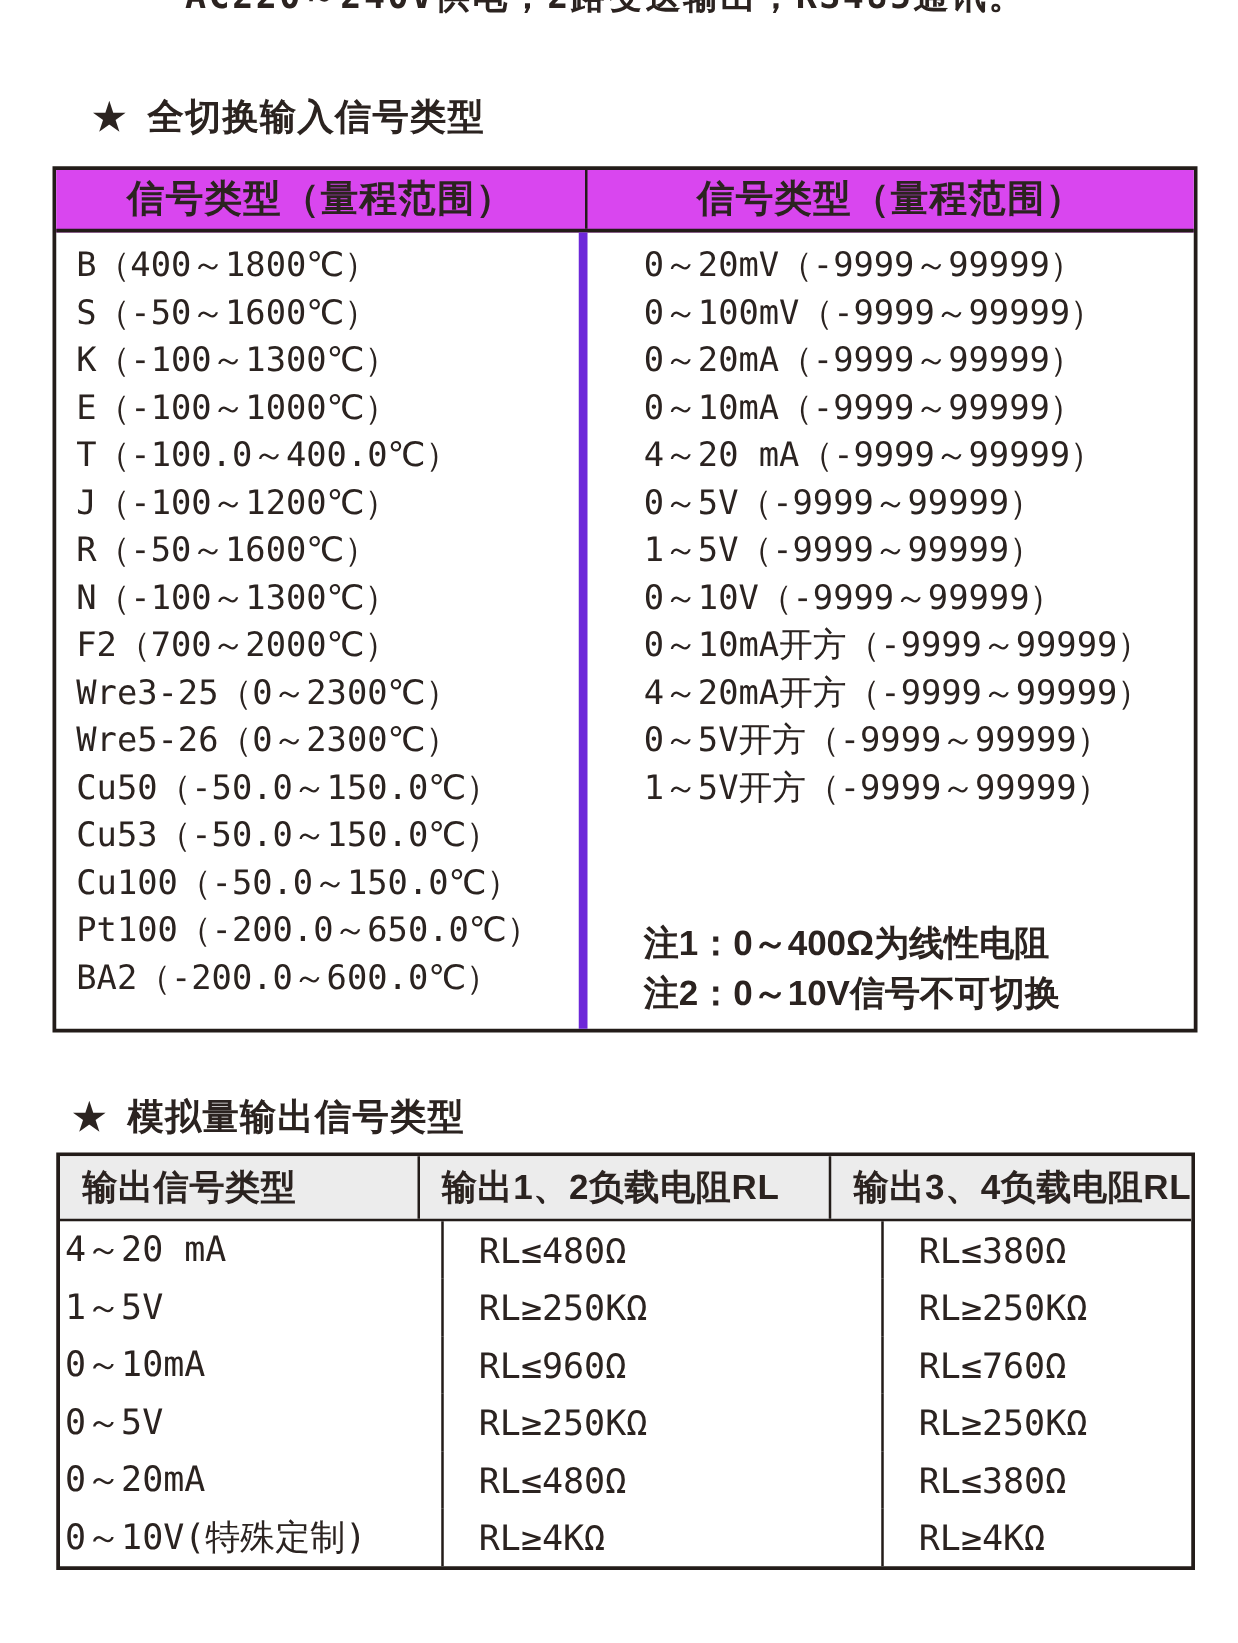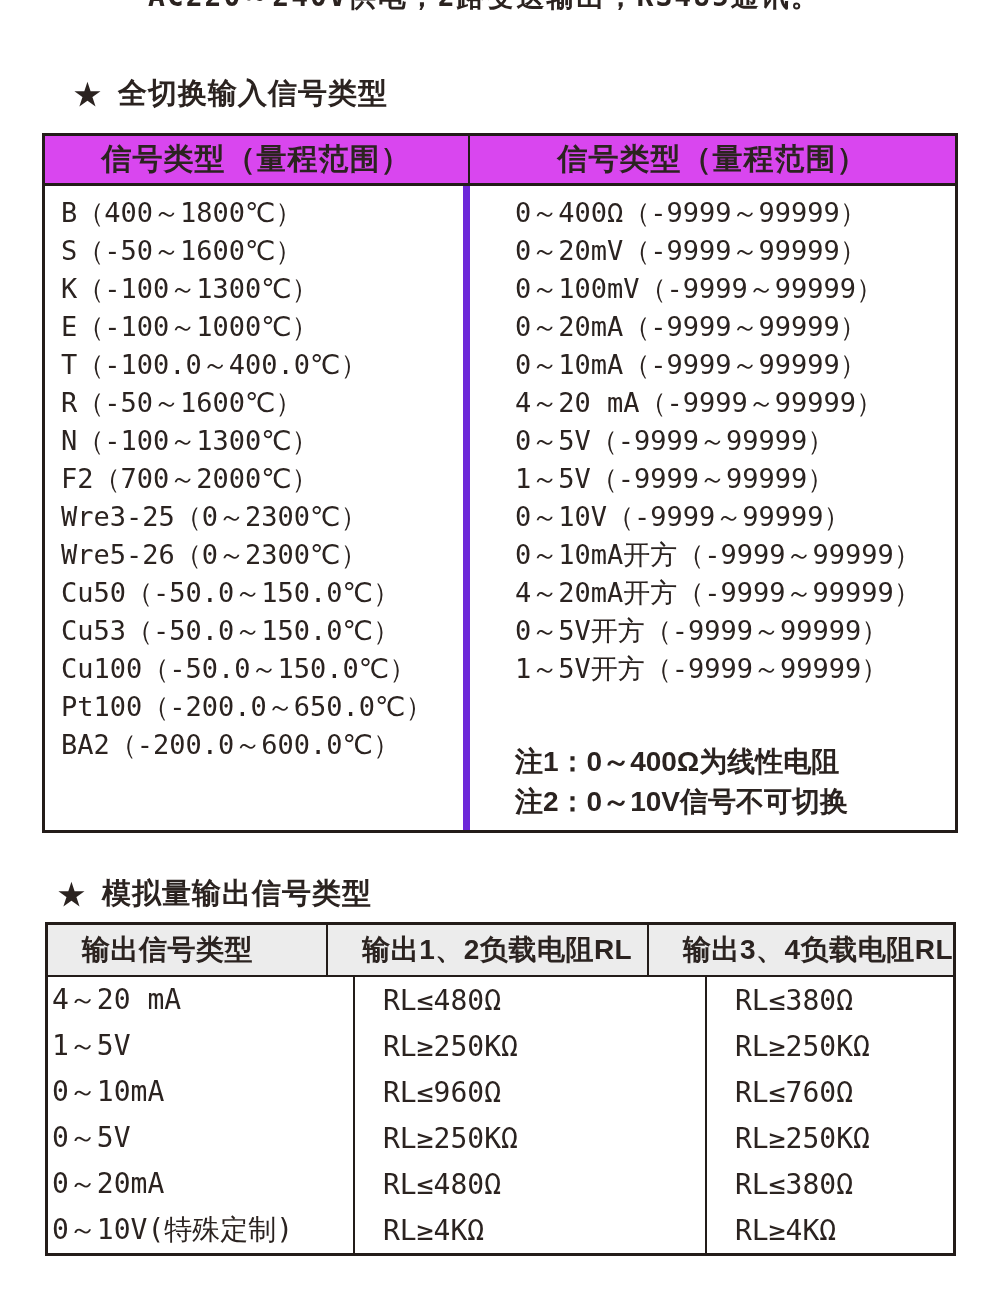--- a/index.html
+++ b/index.html
@@ -55,41 +55,41 @@
   .table1 .bcell{box-sizing:border-box;}
   .table1 .bcell.c1{
     width:425px;border-right:7px solid #6d28d9;
     padding:8px 0 8px 16px;
   }
   .table1 .bcell.c2{flex:1;padding:8px 0 8px 45px;}
   .table1 .line{
     font-size:27px;line-height:38px;white-space:nowrap;
     font-weight:500;
   }
-  .table1 .notes{margin-top:54px;}
+  .table1 .notes{margin-top:85px;}
   .table1 .note-line{
     font-size:28px;line-height:40px;white-space:nowrap;font-weight:600;
     font-family:"Liberation Sans",sans-serif;
   }
 
   
   .table2{
     position:absolute;left:45px;top:922px;width:905px;
     border:3px solid #231c19;
   }
   .table2 .hdr{
     display:flex;height:50px;
     background:#ececec;
     border-bottom:2px solid #231c19;
   }
   .table2 .hdr .hcell{
     display:flex;align-items:center;
     box-sizing:border-box;
     font-size:28px;font-weight:600;letter-spacing:0.5px;
-    white-space:nowrap;padding-left:34px;
+    white-space:nowrap;padding-left:18px;
   }
   .table2 .row{display:flex;height:46px;}
   .table2 .cell{
     display:flex;align-items:center;
     box-sizing:border-box;
     font-size:28px;white-space:nowrap;font-weight:500;
   }
   .table2 .w1{width:307px;border-right:2px solid #231c19;}
   .table2 .w2{width:352px;border-right:2px solid #231c19;}
   .table2 .w3{flex:1;}
@@ -113,33 +113,33 @@
     <div class="hcell c1">信号类型（量程范围）</div>
     <div class="hcell c2">信号类型（量程范围）</div>
   </div>
   <div class="bdy">
     <div class="bcell c1 mono">
       <div class="line">B（400～1800℃）</div>
       <div class="line">S（-50～1600℃）</div>
       <div class="line">K（-100～1300℃）</div>
       <div class="line">E（-100～1000℃）</div>
       <div class="line">T（-100.0～400.0℃）</div>
+      <div class="line">J（-100～1200℃）</div>
       <div class="line">R（-50～1600℃）</div>
       <div class="line">N（-100～1300℃）</div>
       <div class="line">F2（700～2000℃）</div>
       <div class="line">Wre3-25（0～2300℃）</div>
       <div class="line">Wre5-26（0～2300℃）</div>
       <div class="line">Cu50（-50.0～150.0℃）</div>
       <div class="line">Cu53（-50.0～150.0℃）</div>
       <div class="line">Cu100（-50.0～150.0℃）</div>
       <div class="line">Pt100（-200.0～650.0℃）</div>
       <div class="line">BA2（-200.0～600.0℃）</div>
     </div>
     <div class="bcell c2 mono">
-      <div class="line">0～400Ω（-9999～99999）</div>
       <div class="line">0～20mV（-9999～99999）</div>
       <div class="line">0～100mV（-9999～99999）</div>
       <div class="line">0～20mA（-9999～99999）</div>
       <div class="line">0～10mA（-9999～99999）</div>
       <div class="line">4～20 mA（-9999～99999）</div>
       <div class="line">0～5V（-9999～99999）</div>
       <div class="line">1～5V（-9999～99999）</div>
       <div class="line">0～10V（-9999～99999）</div>
       <div class="line">0～10mA开方（-9999～99999）</div>
       <div class="line">4～20mA开方（-9999～99999）</div>

